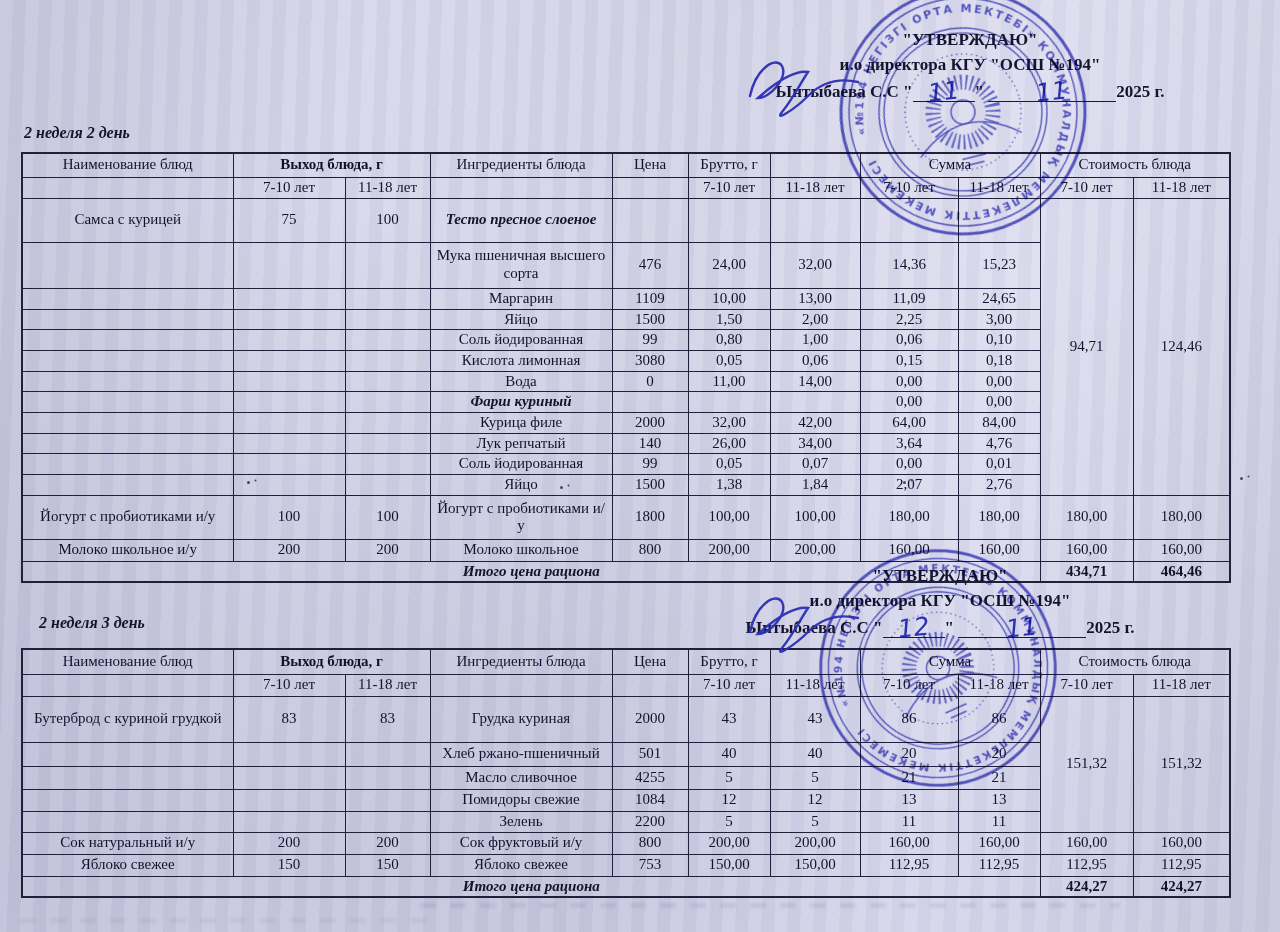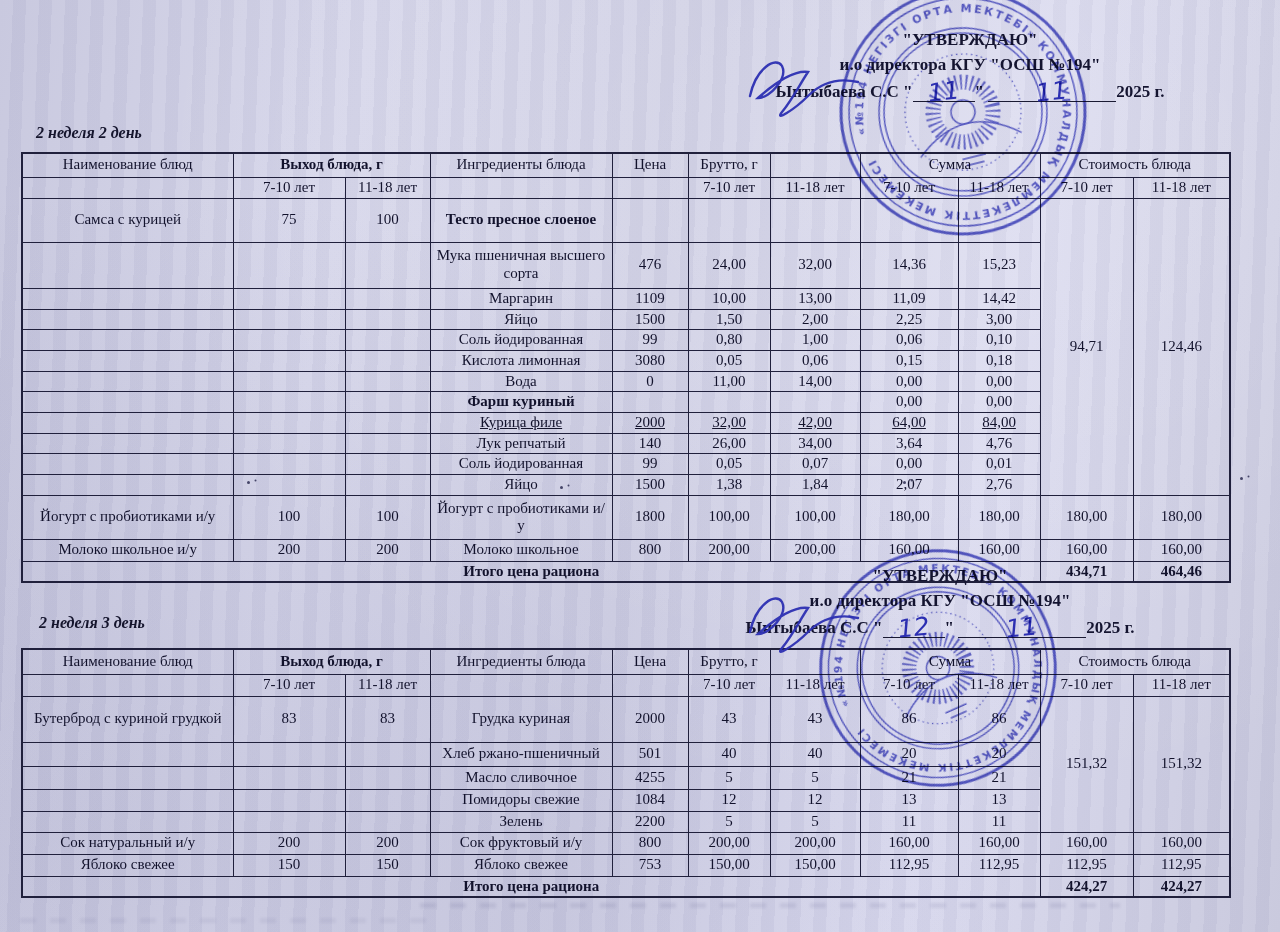--- a/index.html
+++ b/index.html
@@ -19,21 +19,21 @@
   table.menu{border-collapse:collapse;table-layout:fixed;position:absolute;border:2px solid #20203c;}
   table.menu td{
     border:1.5px solid #20203c;padding:1px 4px;text-align:center;vertical-align:middle;
     font-size:15px;line-height:1.18;overflow:hidden;white-space:normal;color:#12122c;
   }
   td.h{font-weight:400;}
   td.hL{font-weight:700;text-align:left;padding-left:6px;}
   td.L{text-align:left;}
   td.N{text-align:right;padding-right:5px;}
   td.B{font-weight:700;}
-  td.I{}
+  td.I{font-style:italic;}
   td.T{vertical-align:top;padding-top:10px;}
   .approval{position:absolute;width:470px;text-align:center;font-weight:700;font-size:17px;color:#141430;}
   .approval .ln{margin-bottom:5px;}
   .ap3{white-space:nowrap;}
   .dline{display:inline-block;border-bottom:1.8px solid #1a1a33;text-align:center;height:21px;vertical-align:bottom;}
   .d1{width:62px;}
   .d2{width:128px;}
   .hand{display:inline-block;font-family:"DejaVu Sans",sans-serif;font-style:italic;font-weight:500;
         font-size:25px;color:#2c2fb2;transform:rotate(-6deg) translateY(-3px);}
   .signature{position:absolute;z-index:6;}
@@ -61,21 +61,21 @@
     <div class="ln">и.о директора КГУ "ОСШ №194"</div>
     <div class="ap3">
       <span>Ынтыбаева С.С "</span><span class="dline d1"><span class="hand">11</span></span><span>"</span> <span class="dline d2"><span class="hand">11</span></span><span>2025 г.</span>
     </div>
   </div>
 
   <svg class="signature" style="left:742px;top:52px;" width="150" height="72" viewBox="0 0 150 72">
     <path d="M8,44 C14,16 34,4 40,14 C46,26 28,46 16,46 C34,30 52,18 66,20 C58,32 50,48 40,60 C32,70 52,58 66,44 C80,30 98,26 116,30"></path>
   </svg>
 
-  <div class="daylabel" style="left:36px;top:124px;">2 неделя 2 день</div>
+  <div class="daylabel" style="left:24px;top:124px;">2 неделя 2 день</div>
   <table class="menu" style="left:21px;top:152px;width:1208px;">
       <colgroup>
         <col style="width: 211px;">
         <col style="width: 112px;">
         <col style="width: 85px;">
         <col style="width: 182px;">
         <col style="width: 76px;">
         <col style="width: 82px;">
         <col style="width: 90px;">
         <col style="width: 98px;">
@@ -133,21 +133,21 @@
         </tr>
         <tr style="height: 21px;">
           <td></td>
           <td></td>
           <td></td>
           <td class="L">Маргарин</td>
           <td class="N">1109</td>
           <td class="N">10,00</td>
           <td class="N">13,00</td>
           <td class="N">11,09</td>
-          <td class="N">14,42</td>
+          <td class="N">24,65</td>
         </tr>
         <tr style="height: 19px;">
           <td></td>
           <td></td>
           <td></td>
           <td class="L">Яйцо</td>
           <td class="N">1500</td>
           <td class="N">1,50</td>
           <td class="N">2,00</td>
           <td class="N">2,25</td>
@@ -190,21 +190,21 @@
           <td></td>
           <td></td>
           <td></td>
           <td class="L B I">Фарш куриный</td>
           <td></td>
           <td></td>
           <td></td>
           <td class="N">0,00</td>
           <td class="N">0,00</td>
         </tr>
-        <tr style="height: 20px; text-decoration: underline;">
+        <tr style="height: 20px;">
           <td></td>
           <td></td>
           <td></td>
           <td class="L">Курица филе</td>
           <td class="N">2000</td>
           <td class="N">32,00</td>
           <td class="N">42,00</td>
           <td class="N">64,00</td>
           <td class="N">84,00</td>
         </tr>

